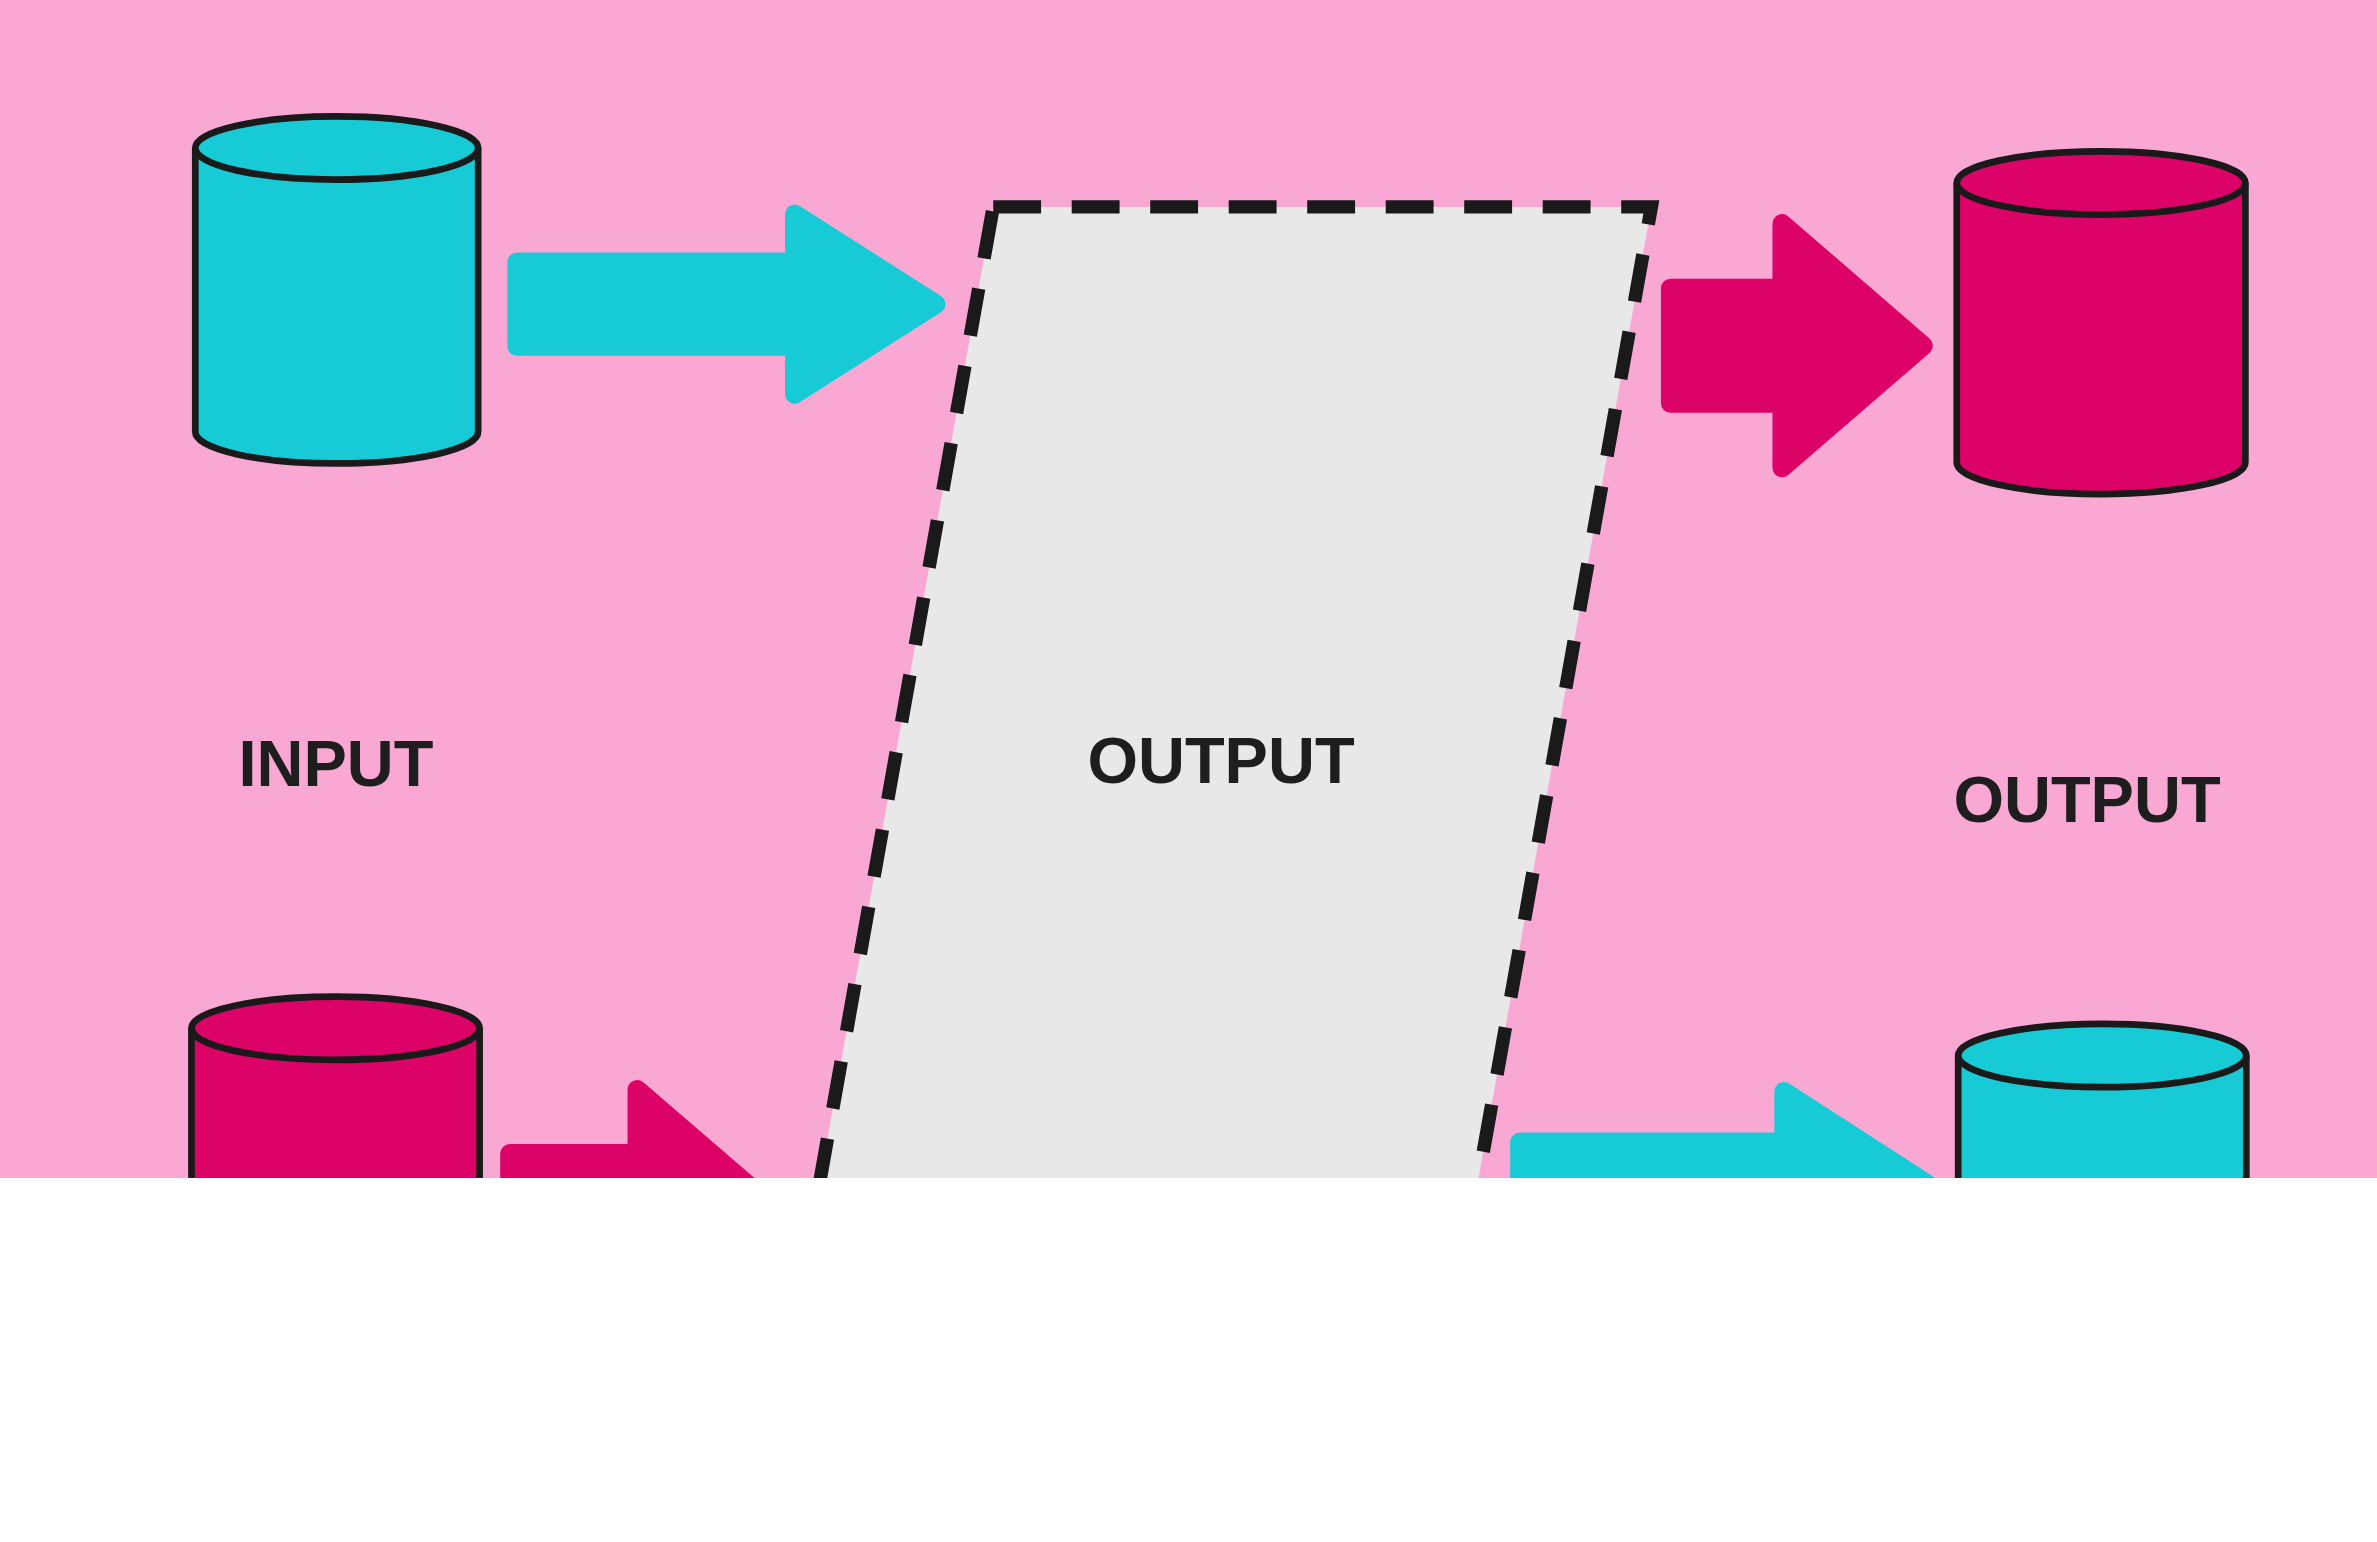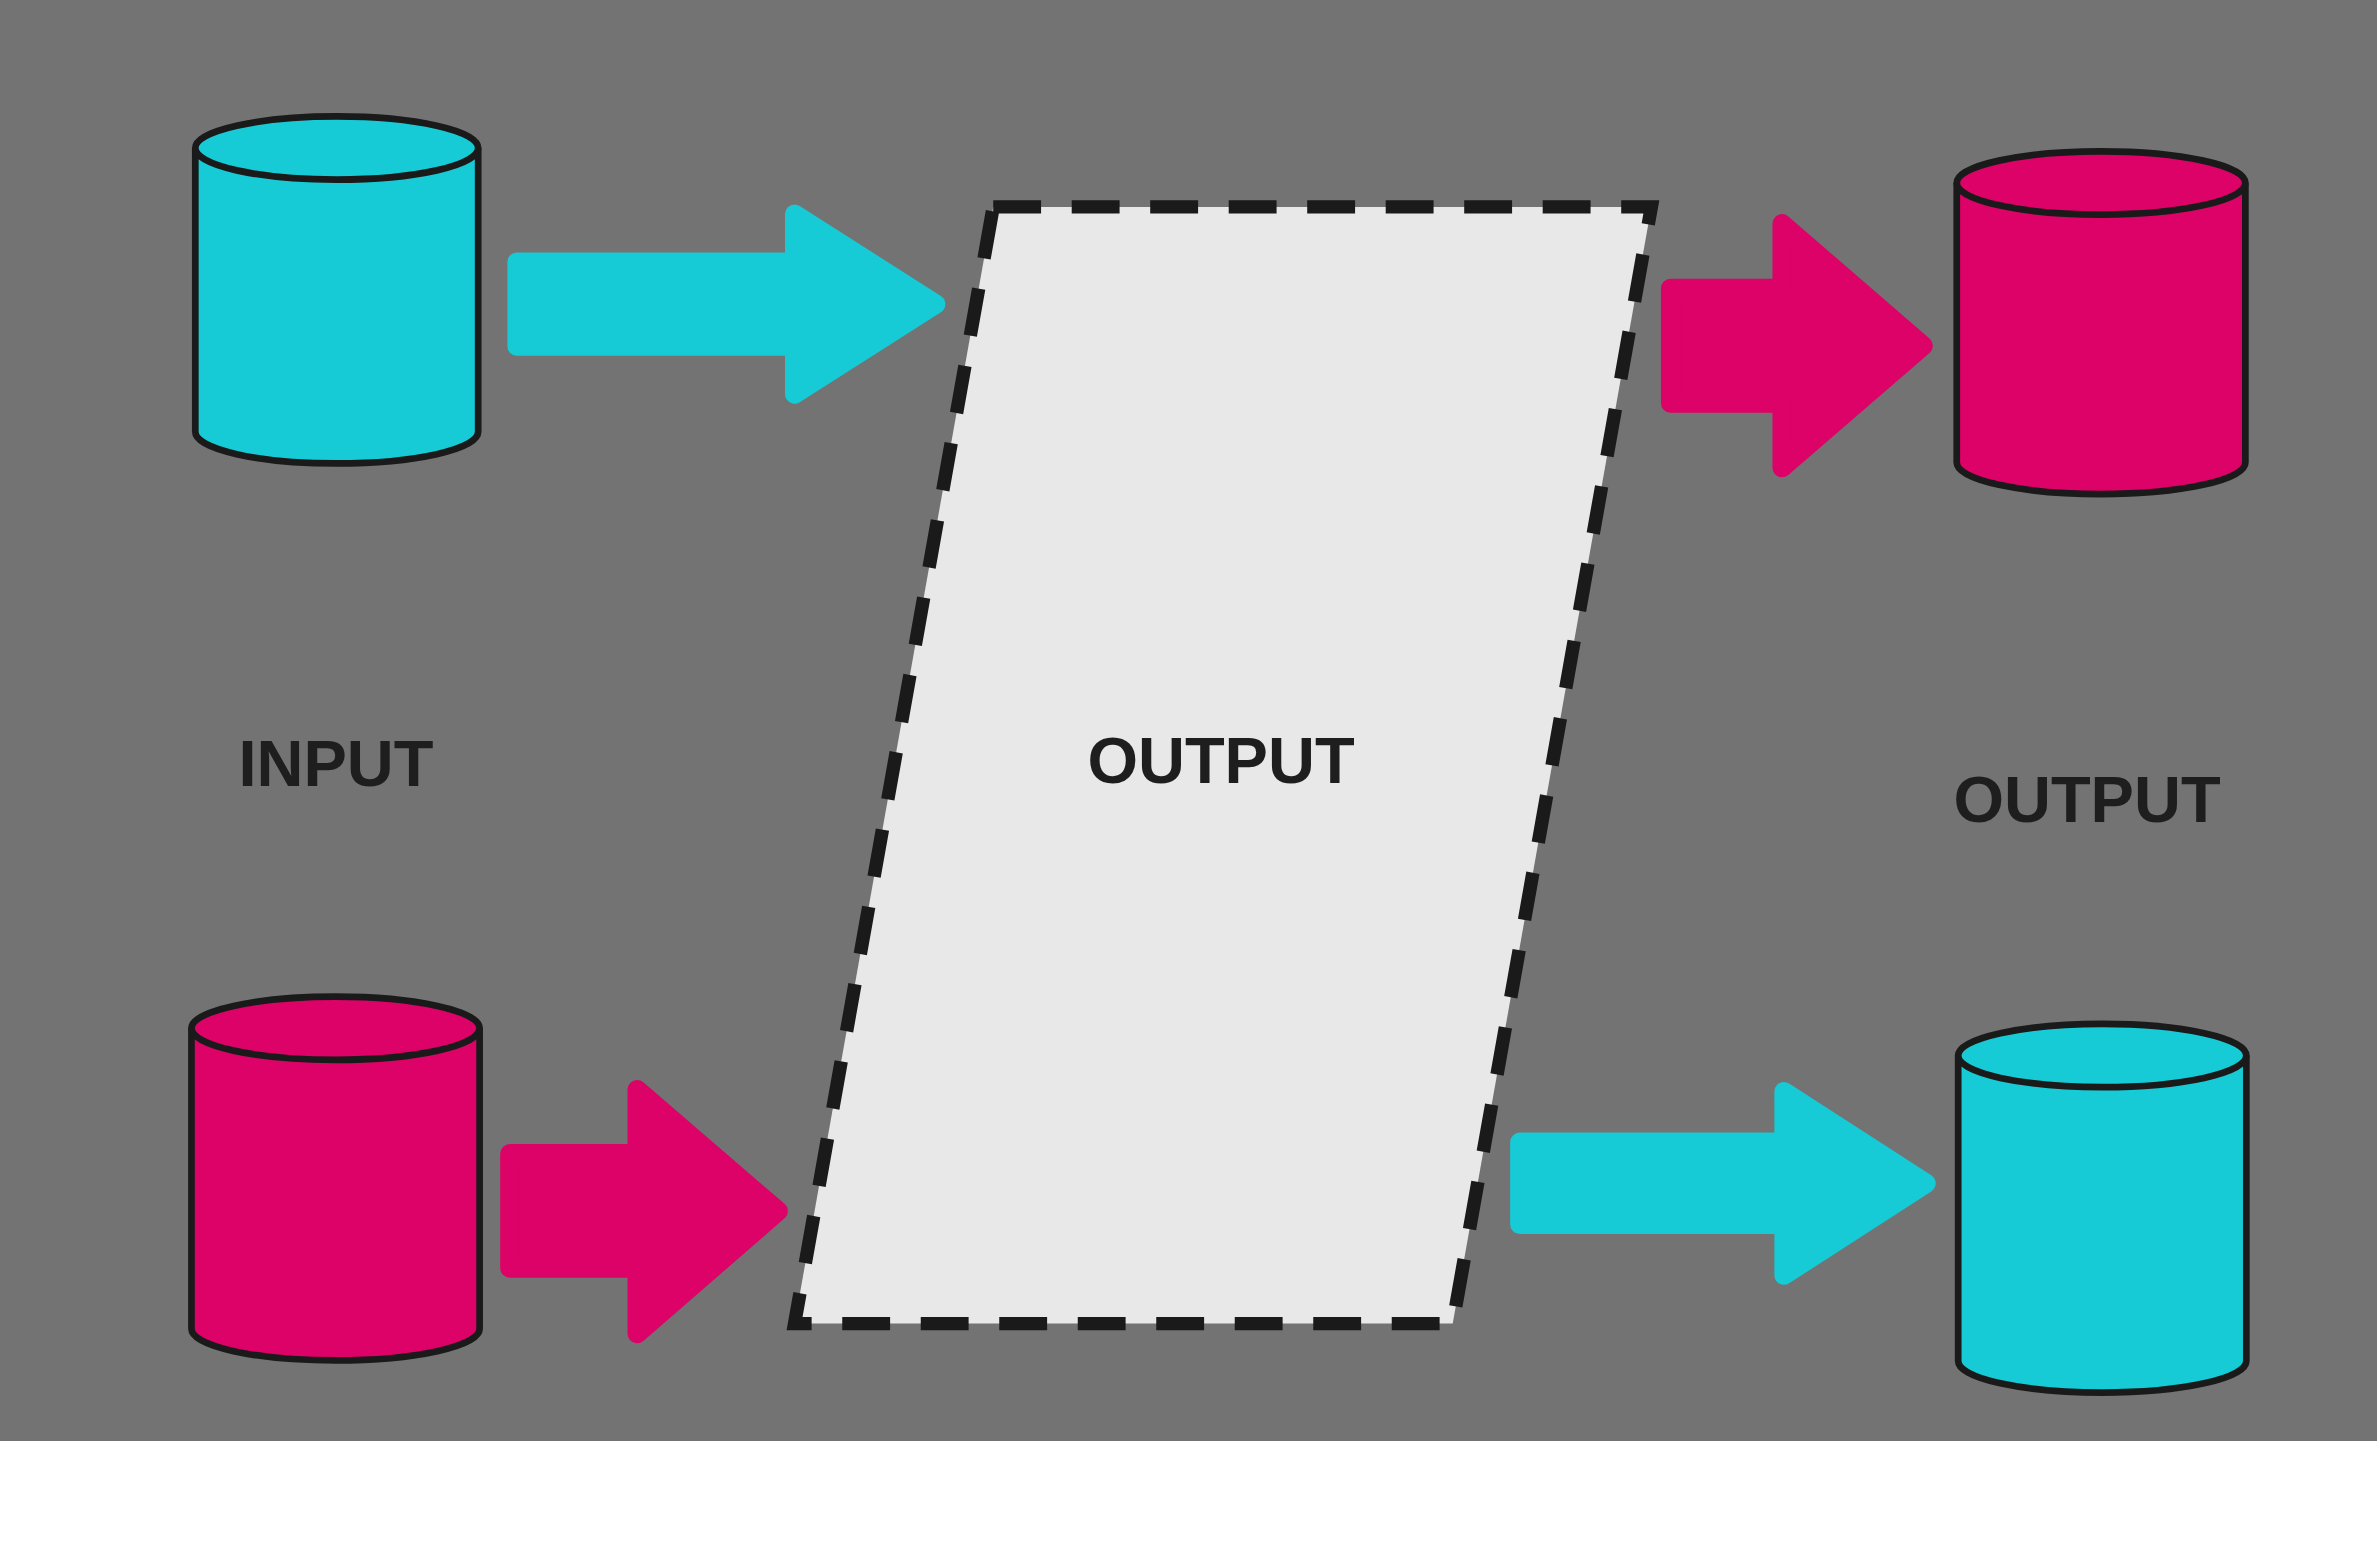--- a/index.html
+++ b/index.html
@@ -3,22 +3,22 @@
 <meta charset="utf-8">
 <style>
   html, body {
     margin: 0;
     padding: 0;
     background: #ffffff;
   }
   .canvas {
     position: relative;
     width: 2377px;
-    height: 1441px;
-    background: #737373;
+    height: 1178px;
+    background: #f9a8d4;
     font-family: "Liberation Sans", sans-serif;
     overflow: hidden;
   }
   .canvas svg {
     position: absolute;
     left: 0;
     top: 0;
     display: block;
   }
   .cyl-body { stroke: none; }

